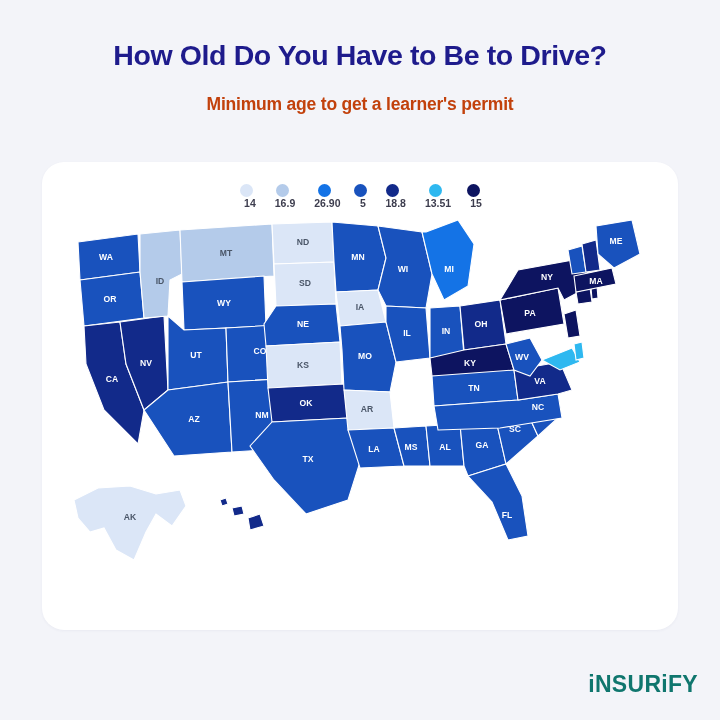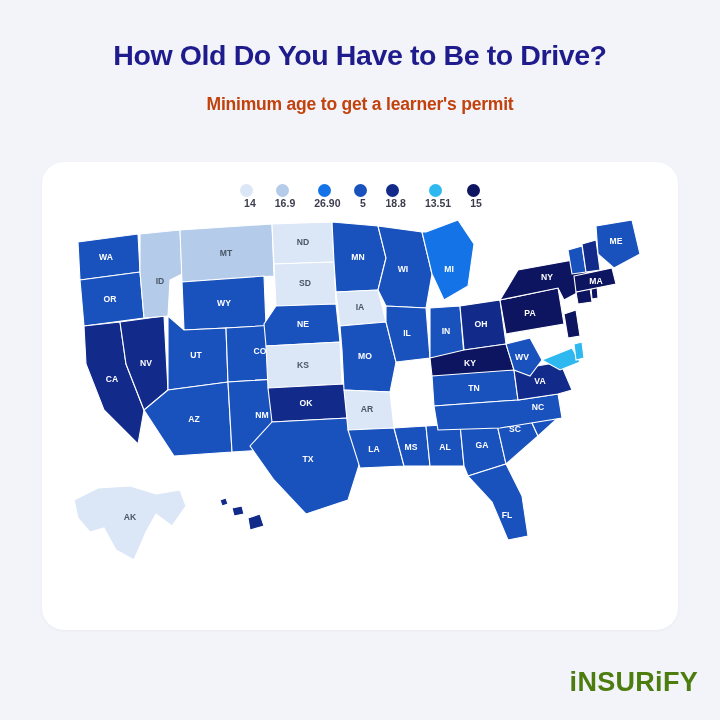--- a/index.html
+++ b/index.html
@@ -97,23 +97,23 @@
     font-weight: bold;
     fill: #ffffff;
     text-anchor: middle;
     pointer-events: none;
   }
   .st-lbl.dark { fill: #4a5668; }
   .logo {
     position: absolute;
     right: 22px;
     bottom: 22px;
-    font-size: 27px;
-    font-weight: bold;
-    color: #4d7c0f;
+    font-size: 23px;
+    font-weight: bold;
+    color: #0f766e;
     letter-spacing: 0.3px;
     font-family: "Liberation Sans", sans-serif;
   }
 </style>
 </head>
 <body>
 
 <div class="page">
 
   <div class="header">

